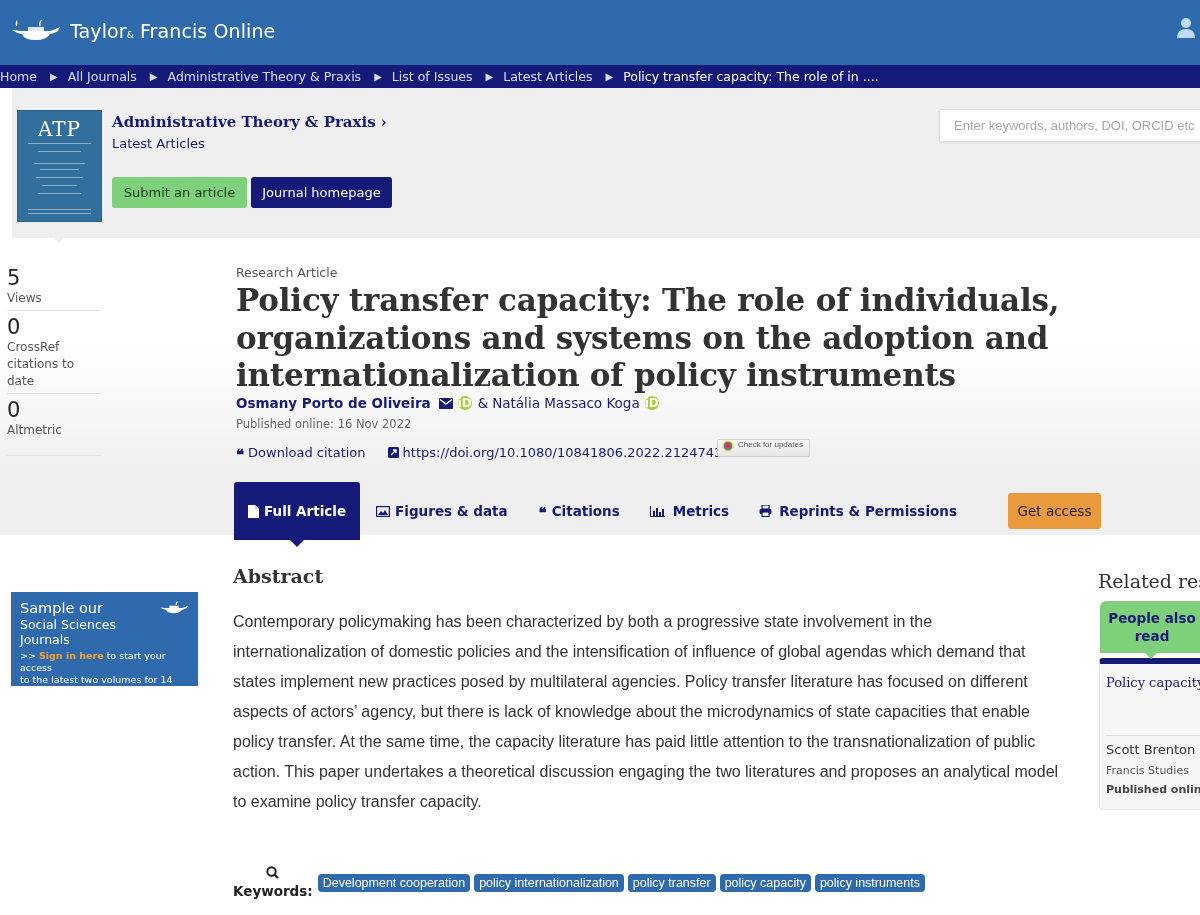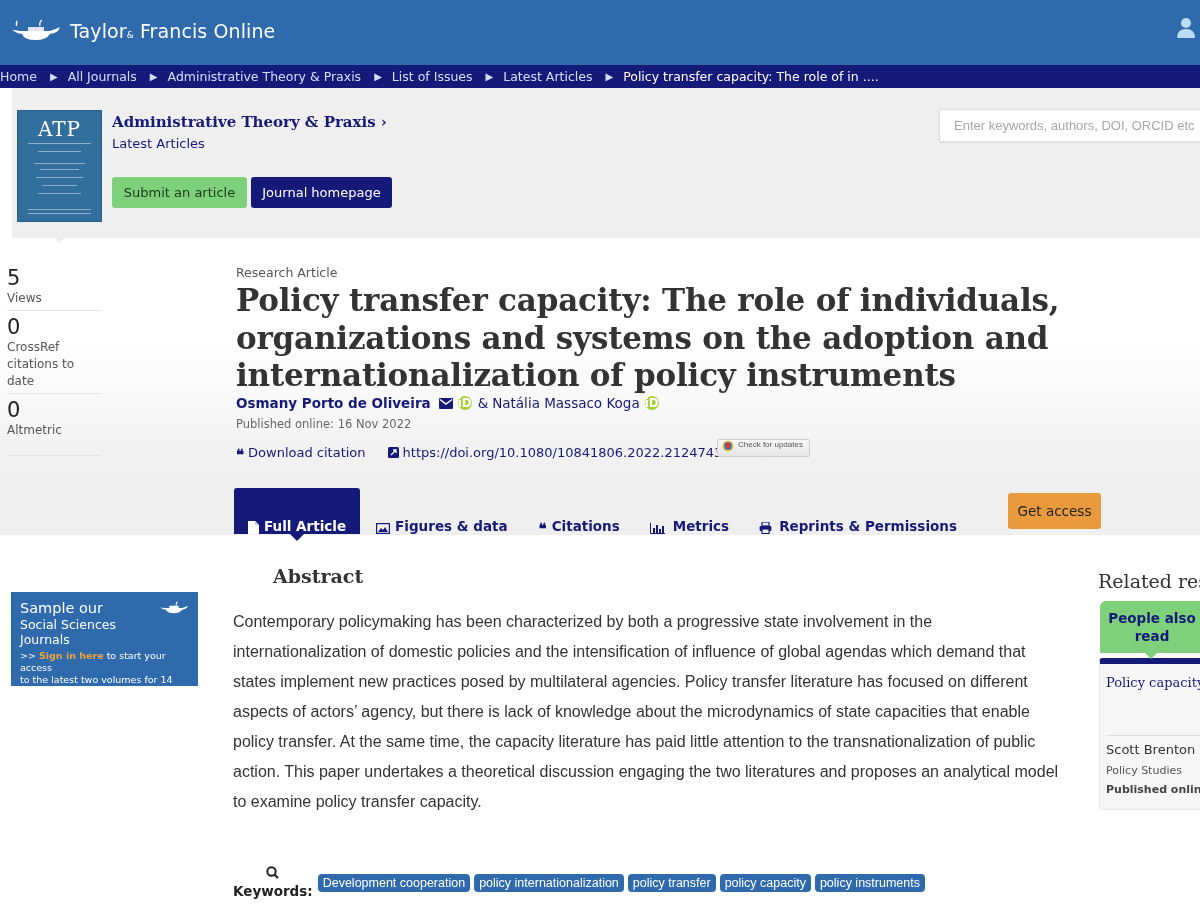--- a/index.html
+++ b/index.html
@@ -50,35 +50,35 @@
   .amp-sep { margin: 0 4px 0 6px; color: #151a78; }
   .published { position: absolute; left: 236px; top: 417px; font-size: 11.5px; color: #666; }
   .links-row { position: absolute; left: 236px; top: 445px; display: flex; align-items: center; font-size: 13px; color: #151a78; }
   .link { display: inline-flex; align-items: center; gap: 4px; cursor: pointer; }
   .quote-glyph { font-family: "DejaVu Serif", serif; font-weight: bold; font-size: 15px; line-height: 10px; margin-top: 4px; }
   .doi-link { margin-left: 22px; }
   .check-updates { position: absolute; left: 717px; top: 439px; width: 93px; height: 18px; background: linear-gradient(#f8f8f8, #e6e6e6); border: 1px solid #cfcfcf; border-radius: 2px; display: flex; align-items: flex-start; gap: 4px; padding-left: 4px; font-size: 8px; color: #555; cursor: pointer; font-family: "Liberation Sans", sans-serif; }
 
   
   .tabs { position: absolute; left: 234px; top: 488px; height: 46px; display: flex; align-items: center; }
-  .tab { display: flex; align-items: flex-end; gap: 5px; font-size: 13.5px; font-weight: bold; color: #151a78; height: 46px; cursor: pointer; white-space: nowrap; }
+  .tab { display: flex; align-items: center; gap: 5px; font-size: 13.5px; font-weight: bold; color: #151a78; height: 58px; cursor: pointer; white-space: nowrap; }
   .tab.active { background: #151a78; color: #fff; border-radius: 3px 3px 0 0; padding: 0 14px; position: relative; }
   .tab.active::after { content: ""; position: absolute; left: 50%; margin-left: -7px; bottom: -7px; border-left: 7px solid transparent; border-right: 7px solid transparent; border-top: 7px solid #151a78; }
   .btn-access { position: absolute; left: 1008px; top: 493px; width: 93px; height: 36px; background: #e89a3c; border-radius: 3px; color: #222; font-size: 13.5px; display: flex; align-items: center; justify-content: center; cursor: pointer; }
 
   
   .ad { position: absolute; left: 11px; top: 592px; width: 187px; height: 94px; background: #2f6aad; color: #fff; padding: 8px 9px; cursor: pointer; }
   .ad-l1 { font-size: 14.5px; line-height: 17px; }
   .ad-l2 { font-size: 12.5px; line-height: 15px; }
   .ad-small { font-size: 9.5px; line-height: 12px; margin-top: 3px; }
   .ad-small .signin { color: #f0a33a; font-weight: bold; }
   .ad-logo { position: absolute; right: 9px; top: 7px; }
 
   
-  .abstract-h { position: absolute; left: 233px; top: 565px; font-family: "DejaVu Serif", serif; font-weight: bold; font-size: 19px; color: #333; margin-left: 40px; }
+  .abstract-h { position: absolute; left: 233px; top: 565px; font-family: "DejaVu Serif", serif; font-weight: bold; font-size: 19px; color: #333; }
   .abstract-p { position: absolute; left: 233px; top: 607px; width: 830px; font-size: 16px; line-height: 30px; color: #333; font-family: "Liberation Sans", sans-serif; }
   .keywords { position: absolute; left: 233px; top: 866px; display: flex; align-items: center; gap: 4px; }
   .kw-label { font-size: 13.5px; font-weight: bold; color: #222; display: flex; align-items: center; gap: 4px; margin-right: 1px; flex-direction: column; }
   .kw { background: #2f6aad; color: #fff; font-size: 12.5px; padding: 2px 5px; border-radius: 4px; cursor: pointer; white-space: nowrap; font-family: "Liberation Sans", sans-serif; }
 
   
   .related-h { position: absolute; left: 1098px; top: 570px; font-family: "DejaVu Serif", serif; font-size: 19px; color: #333; white-space: nowrap; }
   .related-card { position: absolute; left: 1099px; top: 658px; width: 120px; height: 152px; background: #f6f6f6; border: 1px solid #e6e6e6; border-top: 6px solid #151a78; border-radius: 4px; }
   .people-tab { position: absolute; left: 1100px; top: 601px; width: 104px; height: 52px; background: #7ed07a; border-radius: 6px 6px 0 0; color: #151a78; font-size: 13.5px; font-weight: bold; text-align: center; padding-top: 8px; line-height: 18px; cursor: pointer; }
   .people-tab::after { content: ""; position: absolute; left: 45px; bottom: -6px; border-left: 6px solid transparent; border-right: 6px solid transparent; border-top: 6px solid #7ed07a; }
@@ -271,14 +271,14 @@
   <span class="kw">policy capacity</span>
   <span class="kw">policy instruments</span>
 </div>
 
 <div class="related-h">Related rese</div>
 <div class="related-card"></div>
 <div class="people-tab">People also read</div>
 <div class="rel-title">Policy capacity:</div>
 <div class="rel-divider"></div>
 <div class="rel-author">Scott Brenton e</div>
-<div class="rel-journal">Policy Studies</div>
+<div class="rel-journal">Francis Studies</div>
 <div class="rel-pub">Published online</div>
 
 </body></html>

